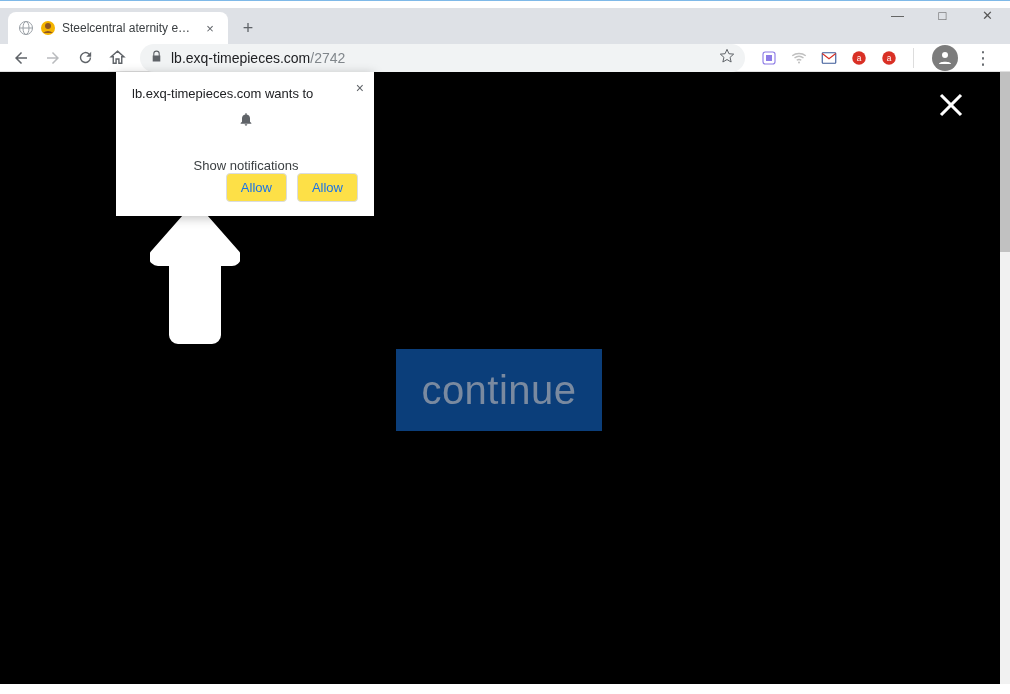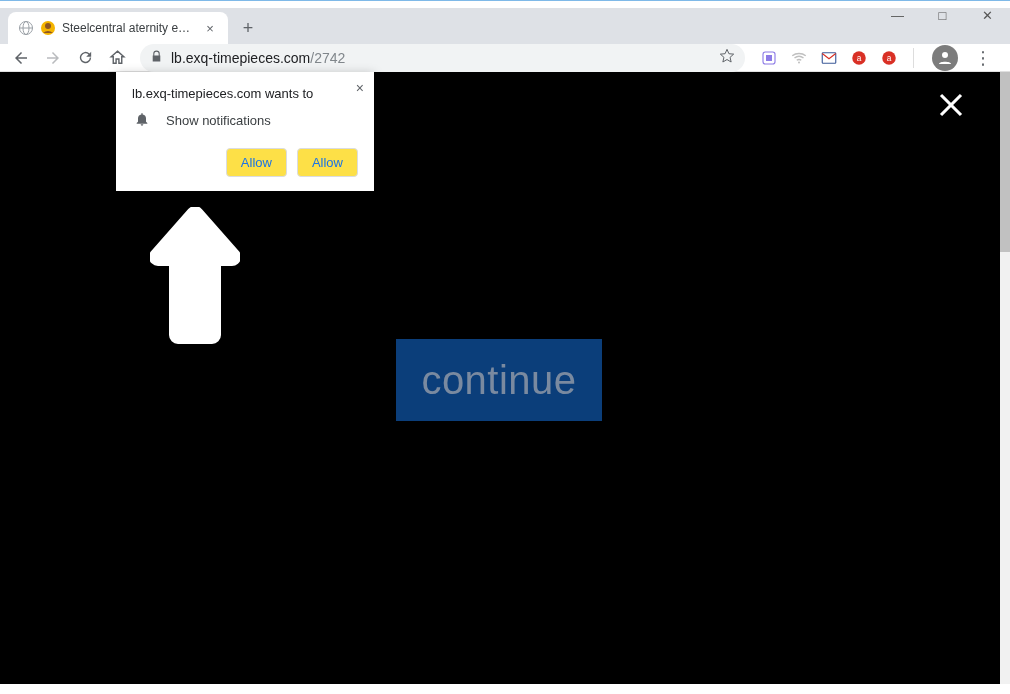--- a/index.html
+++ b/index.html
@@ -168,21 +168,21 @@
   .scrollthumb{
     position:absolute;top:0;left:0;width:10px;height:180px;background:#c1c1c1;
   }
   .page-close {
     position:absolute;
     top:18px; right:34px;
     color:#fff;
   }
   .continue-btn {
     position:absolute;
-    left:396px; top:267px;
+    left:396px; top:277px;
     width:206px; height:82px;
     background:#0b3e7a;
     color:#7a8aa0;
     font-size:40px;
     display:flex;align-items:center;justify-content:center;
     letter-spacing:0.5px;
   }
   .arrow-up {
     position:absolute;
     left:150px; top:135px;
@@ -197,21 +197,21 @@
     box-shadow:0 2px 10px rgba(0,0,0,.25);
     padding:14px 16px 14px 16px;
     font-size:13px;
     color:#3c4043;
     z-index:50;
   }
   .notif-close{
     position:absolute;top:8px;right:10px;color:#5f6368;font-size:14px;
   }
   .notif-title{margin-bottom:10px;color:#202124;}
-  .notif-row{display:flex;align-items:center;gap:16px;margin-bottom:18px;margin-left:2px;}
+  .notif-row{display:flex;align-items:center;gap:28px;margin-left:2px;flex-direction:column;}
   .notif-row .bell{color:#5f6368;}
   .notif-actions{display:flex;justify-content:flex-end;gap:10px;}
   .notif-btn{
     border:1px solid #dadce0;border-radius:4px;
     padding:6px 14px;color:#1a73e8;font-size:13px;background:#fde047;
   }
 </style>
 </head>
 <body>
 

